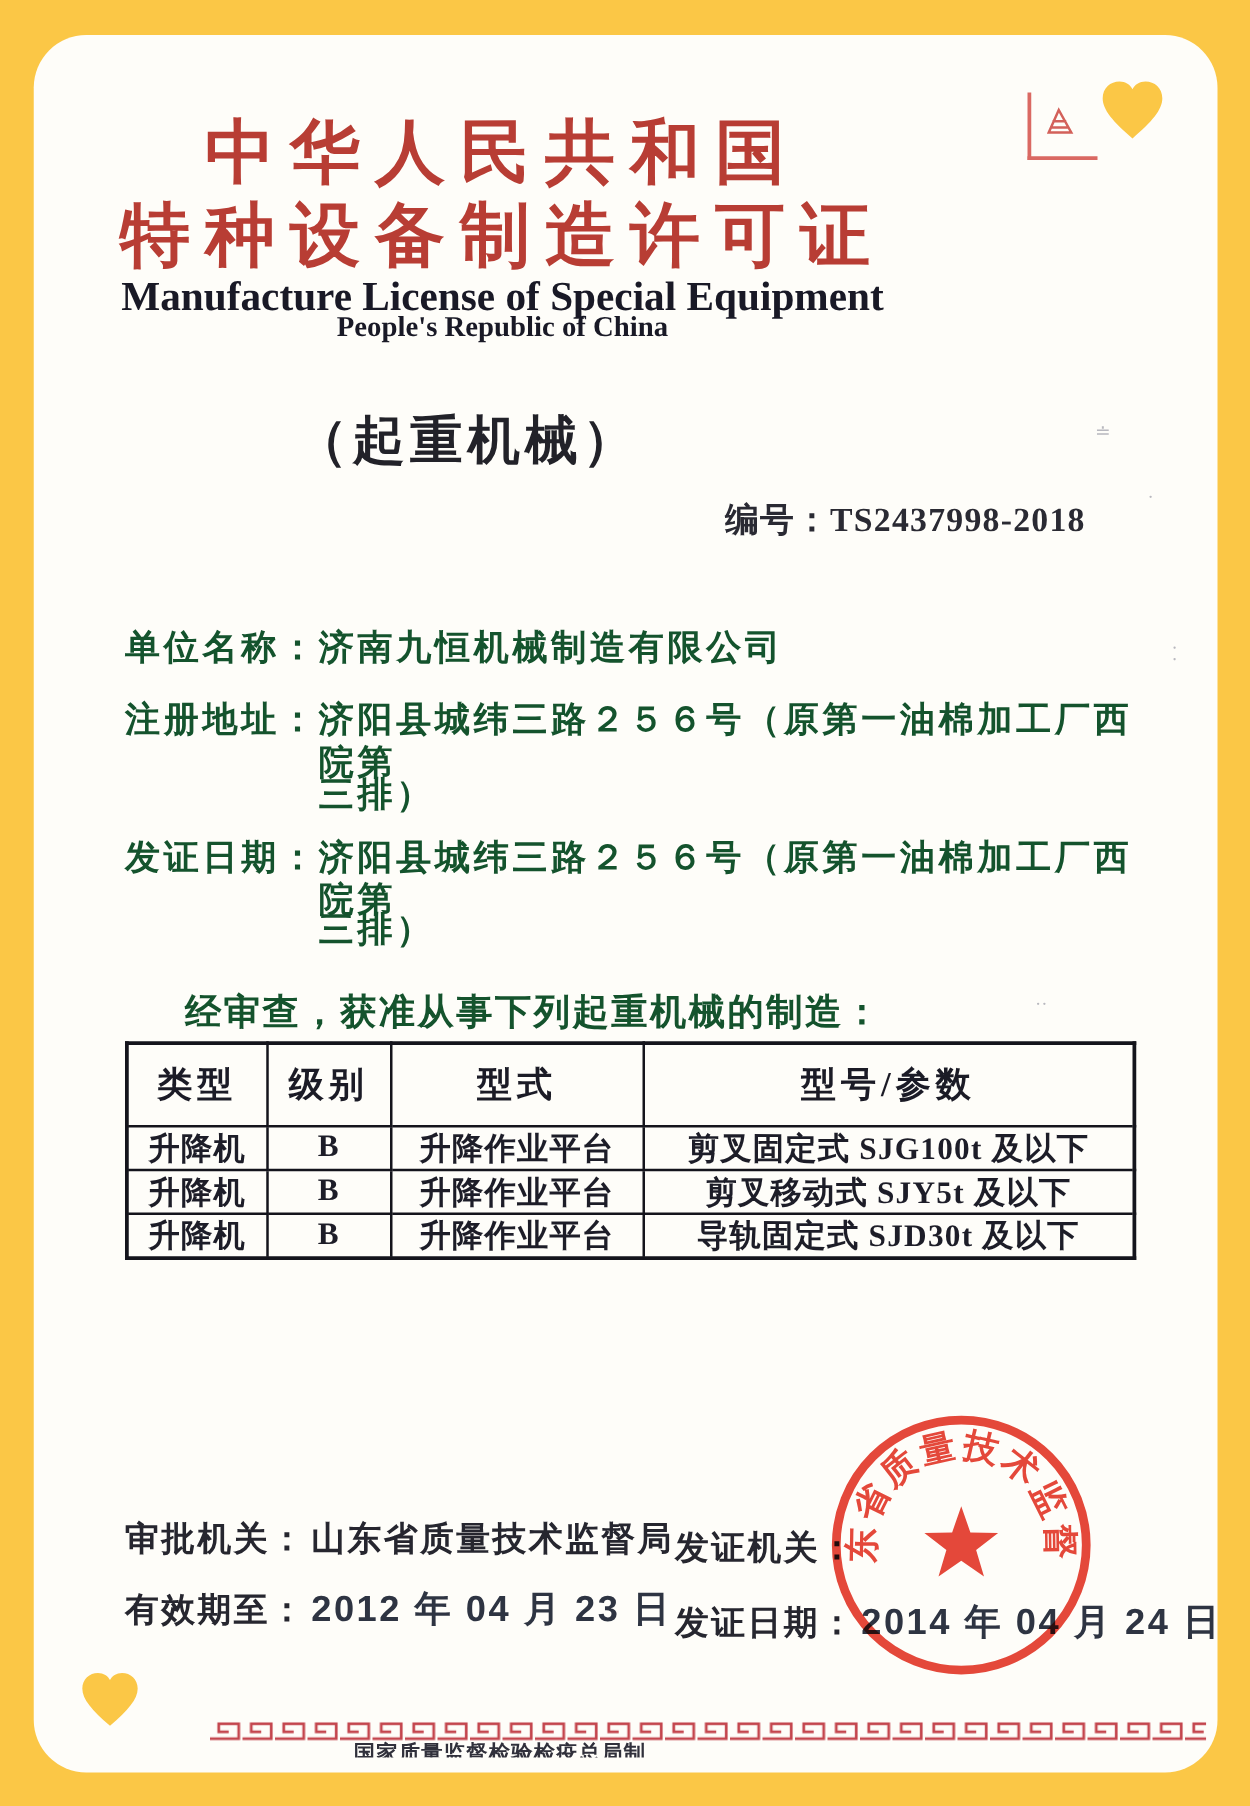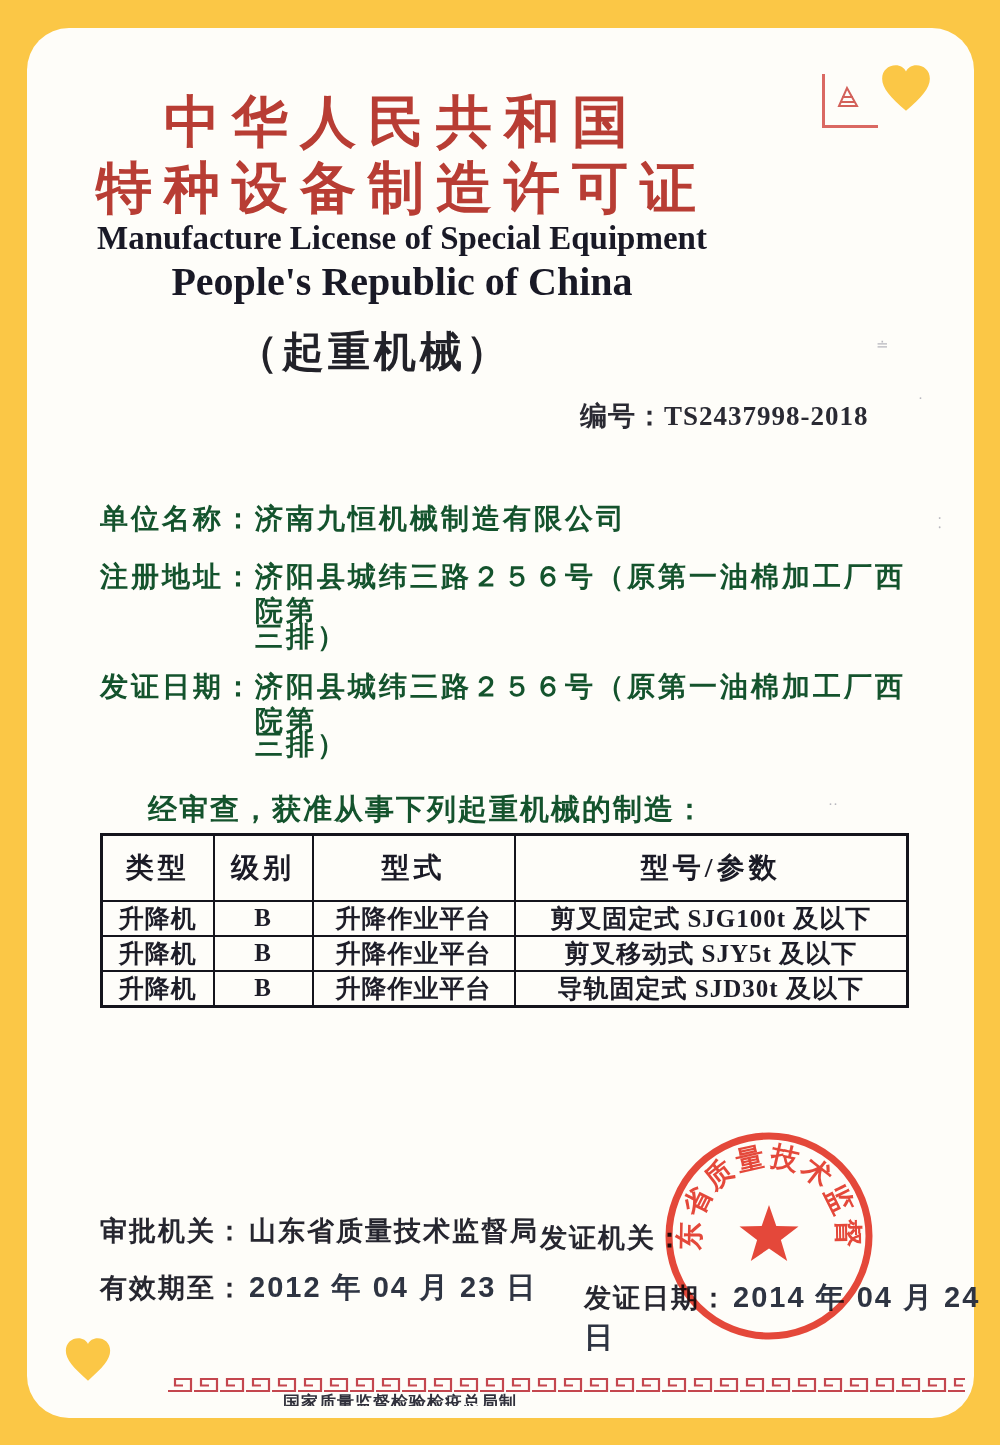--- a/index.html
+++ b/index.html
@@ -109,21 +109,21 @@
 
 <div class="abs corner-mark" style="left:822px;top:74px;">
   <svg class="abs" style="left:9px;top:8px;" width="28" height="30" viewBox="0 0 28 30">
     <path class="corner-glyph" d="M5 24 H23 L13 6 Z M8 15 H19 M6 20 H21"></path>
   </svg>
 </div>
 
 <div class="abs center title-cn" style="top:94px;">中华人民共和国</div>
 <div class="abs center title-cn" style="top:160px;">特种设备制造许可证</div>
 <div class="abs center title-en" style="top:222px;">Manufacture License of Special Equipment</div>
-<div class="abs center title-en" style="top:262px;font-size:40px;">People's Republic of China</div>
+<div class="abs center title-en" style="top:250px;font-size:23px;">People's Republic of China</div>
 <div class="abs center category" style="top:324px;">（起重机械）</div>
 
 <div class="abs serial" style="left:580px;top:398px;">
   <span>编号：</span><span>TS2437998-2018</span>
 </div>
 
 <div class="abs field-label" style="left:100px;top:502px;">单位名称：</div>
 <div class="abs field-value" style="left:255px;top:502px;">济南九恒机械制造有限公司</div>
 
 <div class="abs field-label" style="left:100px;top:560px;">注册地址：</div>
@@ -176,21 +176,21 @@
 <div class="abs" style="left:100px;top:1213px;">
   <span class="footer-label">审批机关：</span>
   <span class="footer-value">山东省质量技术监督局</span>
 </div>
 <div class="abs footer-label" style="left:540px;top:1220px;">发证机关：</div>
 
 <div class="abs" style="left:100px;top:1268px;">
   <span class="footer-label">有效期至：</span>
   <span class="date-value">2012 年 04 月 23 日</span>
 </div>
-<div class="abs" style="left:540px;top:1278px;margin-left:44px;">
+<div class="abs" style="left:540px;top:1278px;">
   <span class="footer-label">发证日期：</span>
   <span class="date-value">2014 年 04 月 24 日</span>
 </div>
 
 <svg class="abs seal" style="left:651px;top:1118px;" width="236" height="236" viewBox="0 0 236 236">
   <defs>
     <path id="sealArc" d="M 52.2 141.9 A 70 70 0 1 1 183.8 141.9" fill="none"></path>
   </defs>
   <circle class="seal-ring" cx="118" cy="118" r="100"></circle>
   <polygon class="seal-star" points="118,87 125.3,107.9 147.5,108.4 129.9,121.9 136.2,143.1 118,130.5 99.8,143.1 106.1,121.9 88.5,108.4 110.7,107.9"></polygon>

